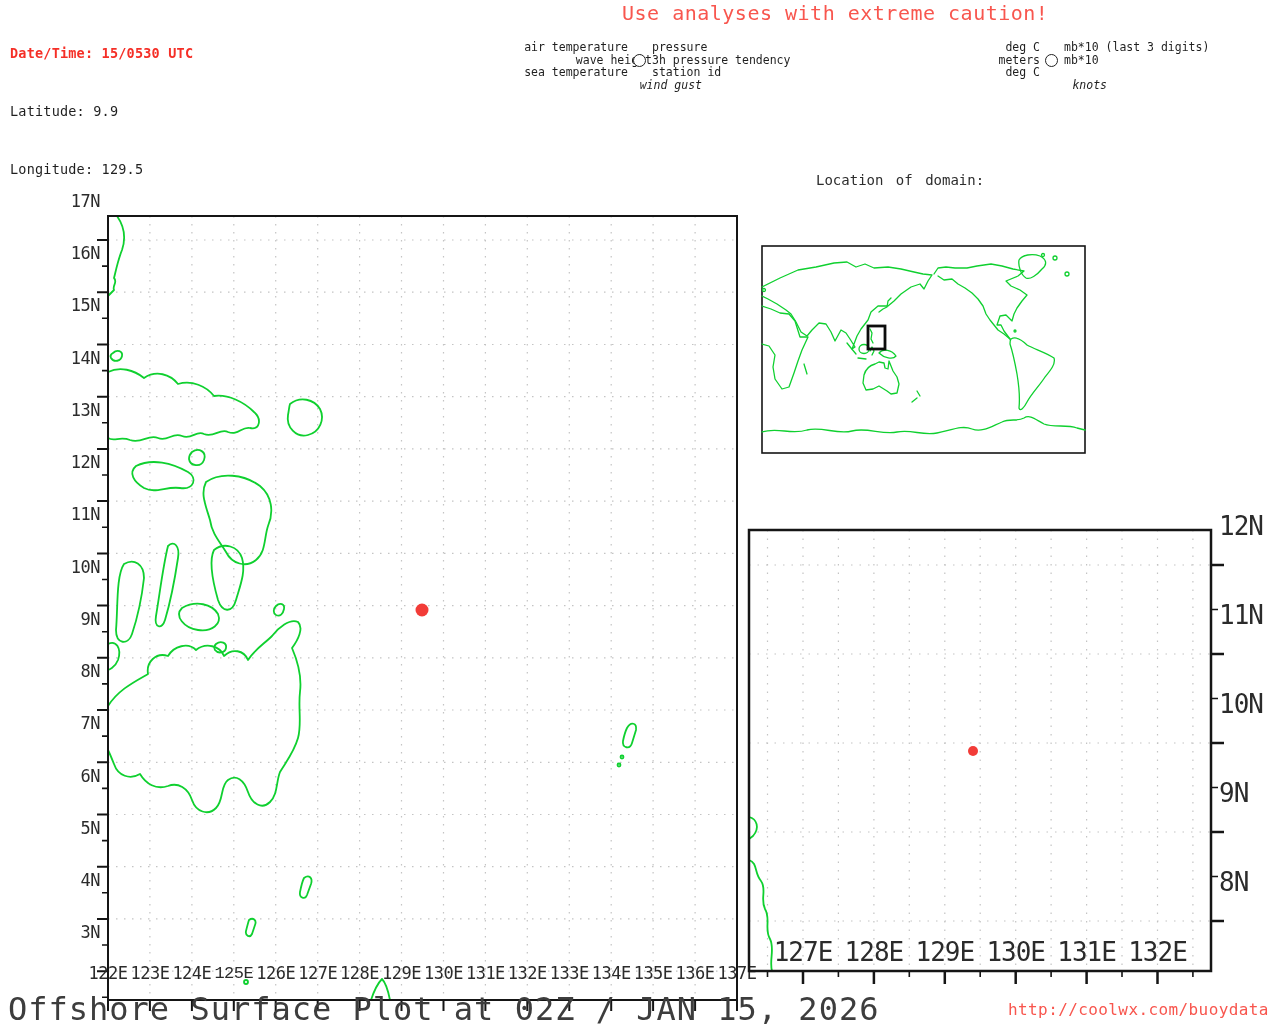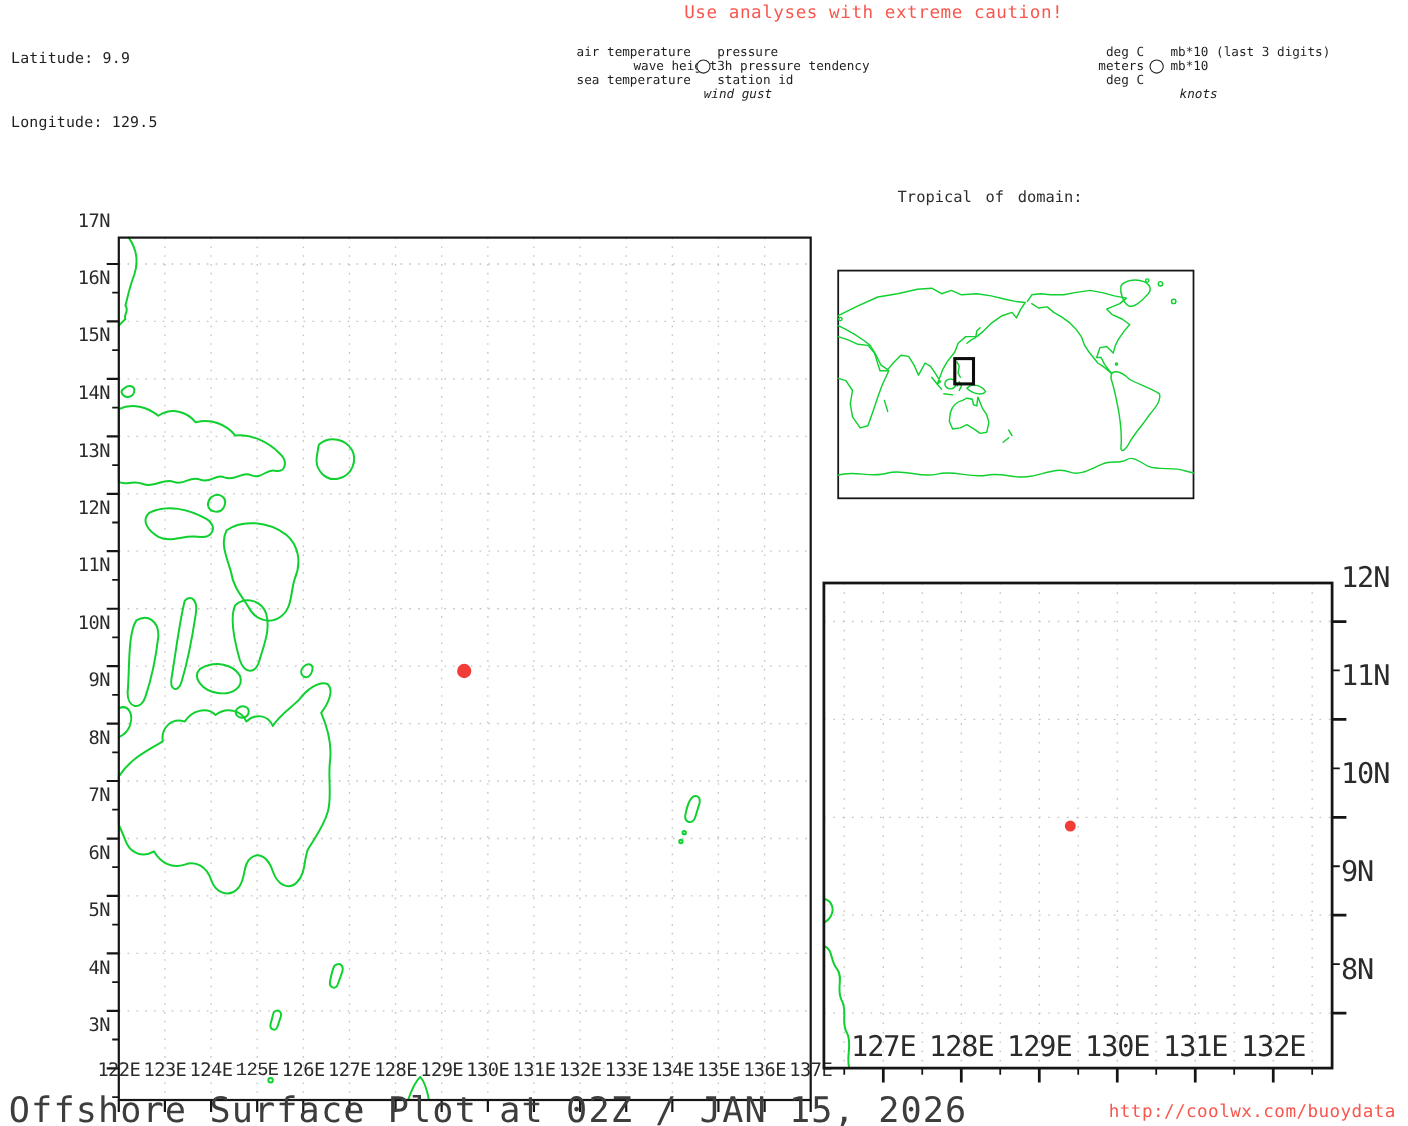--- a/index.html
+++ b/index.html
@@ -4,21 +4,21 @@
 <style>
   html,body{margin:0;padding:0;background:#fff;}
   #page{position:relative;width:1280px;height:1024px;background:#fff;overflow:hidden;
         font-family:"DejaVu Sans Mono","Liberation Mono",monospace;color:var(--text,#1f1f1f);}
   .abs{position:absolute;white-space:pre;}
   
   #src-block{left:10px;top:5px;font-size:13.5px;line-height:19.4px;letter-spacing:.2px;}
   .accent{color:var(--accent,#f8564e);}
   .accent-bold{color:var(--accentbold,#f52f27);font-weight:bold;}
   
-  #warning{left:622px;top:1px;font-size:16px;letter-spacing:.5px;color:var(--accent);}
+  #warning{left:622px;top:1px;font-size:20px;letter-spacing:.5px;color:var(--accent);}
   
   .lg{font-size:11.5px;line-height:12px;color:var(--text);}
   .lg-r{text-align:right;}
   .lg-c{text-align:right;font-style:italic;}
   .circle-icon{position:absolute;width:11px;height:11px;border:1.6px solid #222;border-radius:50%;background:#fff;}
   
   #storm-note{left:176px;top:143px;font-size:13px;letter-spacing:.2px;color:var(--accent);}
   
   #main-map{left:108px;top:178px;width:629px;height:784px;}
   #world-map{left:762px;top:208px;width:323px;height:207px;}
@@ -35,20 +35,21 @@
   
   #footer-title{left:8px;top:990px;font-size:32px;letter-spacing:1px;color:var(--titlegray,#3d3d3d);}
   #footer-url{left:1008px;top:1000px;font-size:16px;letter-spacing:.4px;color:var(--accent);text-decoration:none;}
 </style>
 </head>
 <body>
 
 <div id="page">
 
   <div class="abs" id="src-block">
+    <div class="accent-bold">Date/Time: 15/0530 UTC</div>
     <div>Latitude: 9.9</div>
     <div>Longitude: 129.5</div>
   </div>
 
   <div class="abs" id="warning">Use analyses with extreme caution!</div>
 
   <div>
     <div class="abs lg lg-r" style="left:468px;top:41px;width:160px">air temperature</div>
     <div class="abs lg lg-r" style="left:492px;top:53.5px;width:160px">wave height</div>
     <div class="abs lg lg-r" style="left:468px;top:66px;width:160px">sea temperature</div>
@@ -139,21 +140,21 @@
       <span class="tick-label" style="top: 557.61px; left: 54px; width: 46px; text-align: right;">10N</span>
       <span class="tick-label" style="top: 609.84px; left: 54px; width: 46px; text-align: right;">9N</span>
       <span class="tick-label" style="top: 662.07px; left: 54px; width: 46px; text-align: right;">8N</span>
       <span class="tick-label" style="top: 714.3px; left: 54px; width: 46px; text-align: right;">7N</span>
       <span class="tick-label" style="top: 766.53px; left: 54px; width: 46px; text-align: right;">6N</span>
       <span class="tick-label" style="top: 818.76px; left: 54px; width: 46px; text-align: right;">5N</span>
       <span class="tick-label" style="top: 870.99px; left: 54px; width: 46px; text-align: right;">4N</span>
       <span class="tick-label" style="top: 923.22px; left: 54px; width: 46px; text-align: right;">3N</span>
     </div>
 
-  <div class="abs" id="world-title">Tropical of domain:</div>
+  <div class="abs" id="world-title">Location of domain:</div>
   <div class="abs" id="world-map">
     <svg width="323" height="207" viewBox="0 0 323 207">
       <rect x="0" y="0" width="323" height="207" fill="none" stroke="var(--frame)" stroke-width="1.6"></rect>
       <g stroke="var(--coast)" stroke-width="1.3" fill="none" stroke-linejoin="round" stroke-linecap="round">
         <path d="M0,41 L18,32 36,24 54,21 72,17 85,16 94,21 103,18 112,22 126,21 139,23 152,26 161,28 170,29 166,35 162,43 158,38 149,41 139,48 132,55 126,60 116,60 109,66 106,74 99,83 95,90 92,98 90,103 93,101 88,93 84,87 79,84 73,95 69,86 64,78 57,77 50,84 45,90 39,86 34,76 29,68 24,64 15,58 6,53 0,50"></path>
         <path d="M0,60 L9,63 18,67 27,68 33,75 38,91 46,91 40,104 36,115 32,127 27,141 20,143 13,133 11,121 13,109 7,100 0,98"></path>
         <path d="M117,66 L121,63 125,61 126,55 129,52"></path>
         <path d="M108,83 L110,87 109,93 111,97"></path>
         <ellipse cx="102" cy="103" rx="5" ry="4.5"></ellipse>
         <path d="M85,97 L89,102 94,108"></path>

